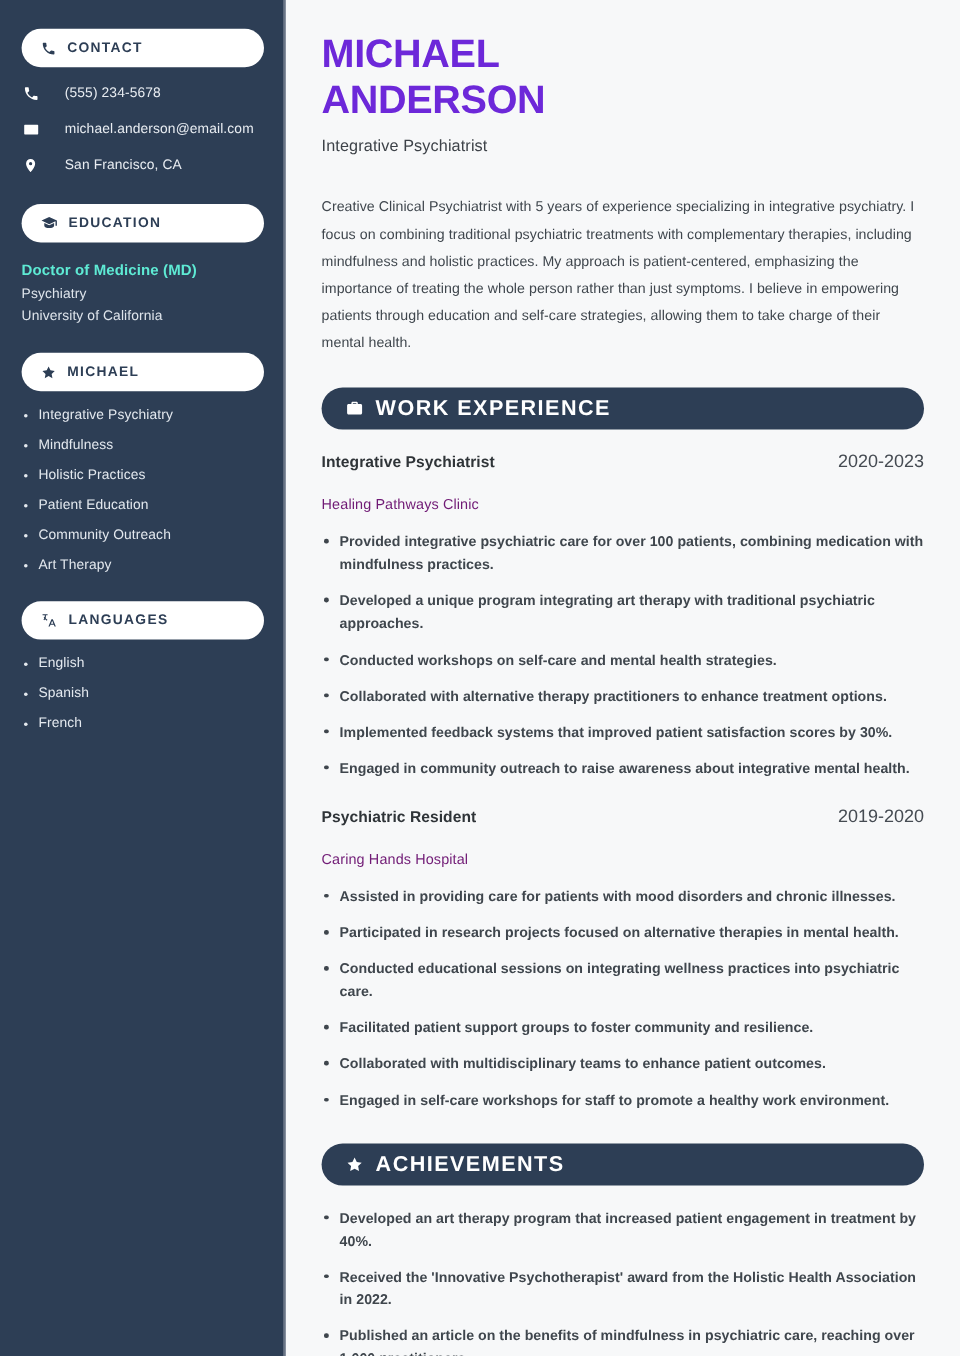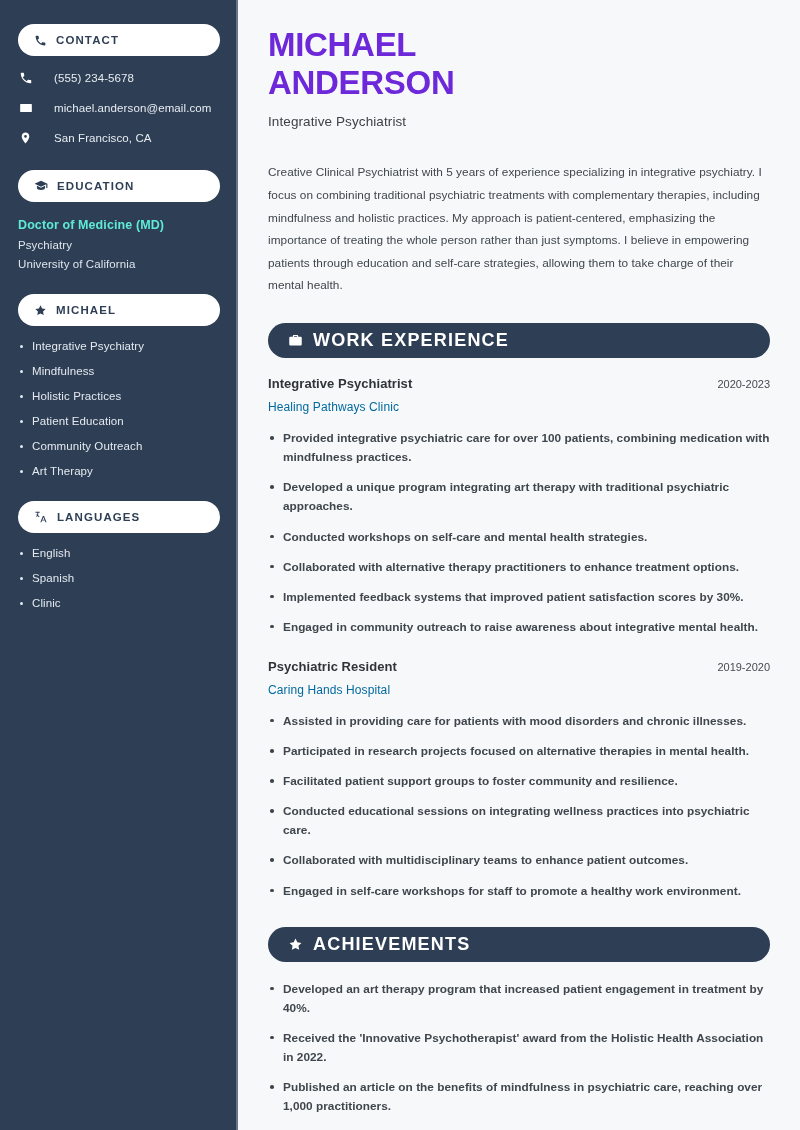--- a/index.html
+++ b/index.html
@@ -200,28 +200,28 @@
     justify-content: space-between;
     align-items: baseline;
   }
   .job-role {
     font-size: 13px;
     font-weight: bold;
     color: #2f3438;
     letter-spacing: .05px;
   }
   .job-dates {
-    font-size: 11px;
+    font-size: 15px;
     color: #454b52;
     white-space: nowrap;
   }
   .job-company {
     font-size: 12px;
-    color: #0369a1;
-    margin-top: 9px;
+    color: #701a75;
+    margin-top: 20px;
     letter-spacing: .1px;
   }
 
   .bullets {
     list-style: none;
     margin: 15px 0 0 0;
     padding: 0;
     font-weight: bold;
   }
   .bullets li {
@@ -330,21 +330,21 @@
             <path d="M4.1 7.9l1.2-1.1c1 1.7 2.4 3.1 4.2 4.2l-.9 1.4C6.8 11.3 5.2 9.8 4.1 7.9z"></path>
             <path d="M15.2 10.2h2l4.3 10.6h-1.9l-1-2.6h-4.8l-1 2.6h-1.9l4.3-10.6zm1 2.4-1.7 4.2h3.4l-1.7-4.2z"></path>
           </svg>
       </span>
       <span class="pill-label">LANGUAGES</span>
     </div>
 
     <ul class="side-list">
       <li>English</li>
       <li>Spanish</li>
-      <li>Clinic</li>
+      <li>French</li>
     </ul>
 
   </aside>
 
   <main class="main">
 
     <h1 class="name">
       <span>MICHAEL</span><br>
       <span>ANDERSON</span>
     </h1>
@@ -379,22 +379,22 @@
 
     <div class="job">
       <div class="job-head">
         <span class="job-role">Psychiatric Resident</span>
         <span class="job-dates">2019-2020</span>
       </div>
       <div class="job-company">Caring Hands Hospital</div>
       <ul class="bullets">
         <li>Assisted in providing care for patients with mood disorders and chronic illnesses.</li>
         <li>Participated in research projects focused on alternative therapies in mental health.</li>
+        <li>Conducted educational sessions on integrating wellness practices into psychiatric care.</li>
         <li>Facilitated patient support groups to foster community and resilience.</li>
-        <li>Conducted educational sessions on integrating wellness practices into psychiatric care.</li>
         <li>Collaborated with multidisciplinary teams to enhance patient outcomes.</li>
         <li>Engaged in self-care workshops for staff to promote a healthy work environment.</li>
       </ul>
     </div>
 
     <div class="section-bar">
       <span class="ic">
         <svg width="15" height="15" viewBox="0 0 24 24" fill="#ffffff">
             <path d="M12 2.5l2.9 6 6.6.9-4.8 4.6 1.2 6.5L12 17.4 6.1 20.5l1.2-6.5L2.5 9.4l6.6-.9z"></path>
           </svg>

